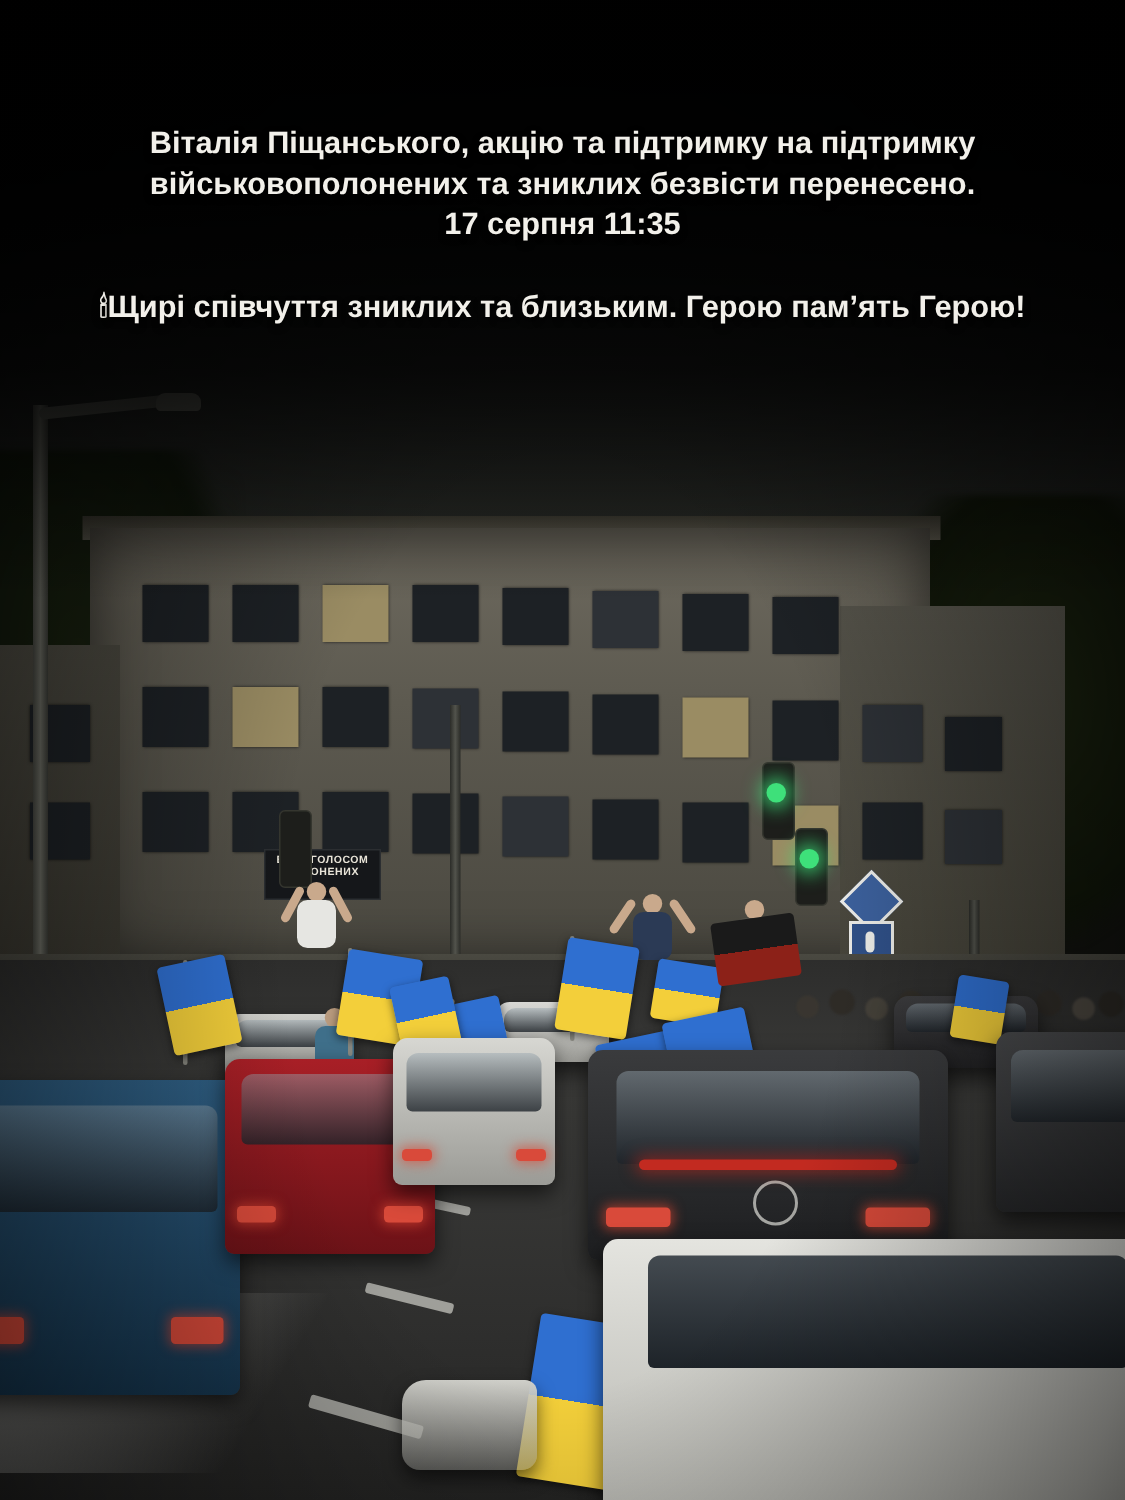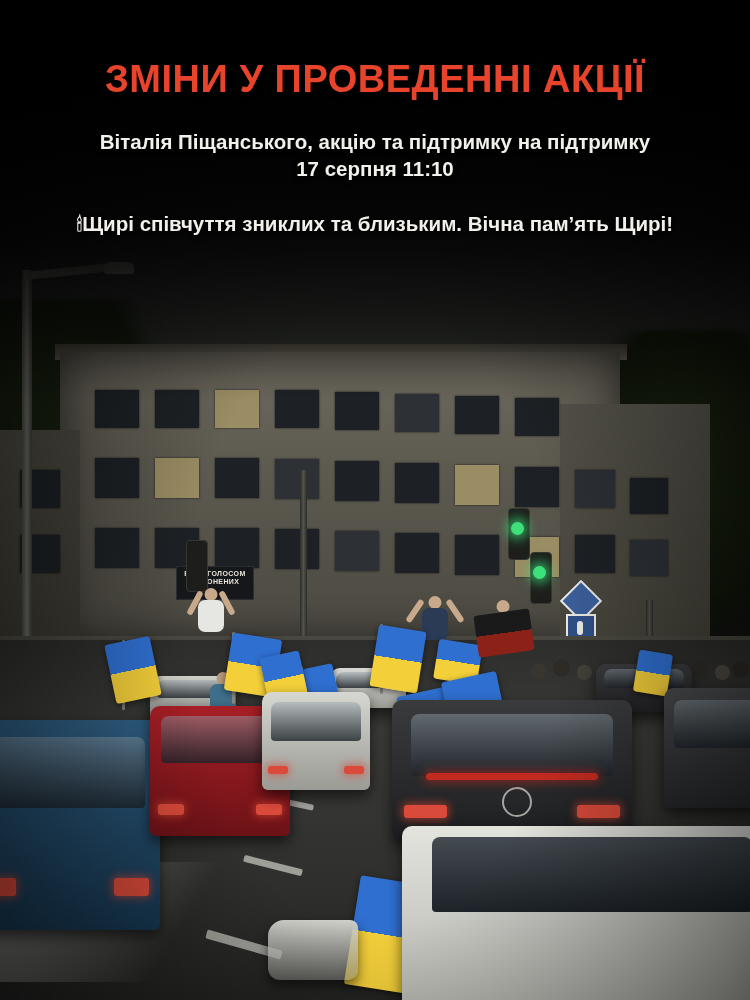--- a/index.html
+++ b/index.html
@@ -486,26 +486,26 @@
     <div class="car" style="left:402px; top:826px; width:380px; height:180px; background:linear-gradient(180deg,#e4e4df,#b6b6b0);">
       <div class="glass" style="top:6%; height:42%; background:linear-gradient(180deg, rgba(40,48,56,.85), rgba(20,26,32,.95));"></div>
     </div>
     <div style="position:absolute; left:268px; top:920px; width:90px; height:60px; background:linear-gradient(180deg,#cfcfc9,#86868189); border-radius:16px 8px 10px 12px; box-shadow:0 6px 12px rgba(0,0,0,.55);"></div>
 
     <div class="vignette"></div>
     <div class="top-shade"></div>
   </div>
 
   <div class="text-block">
-    <div class="headline2">ЗМІНИ У ПРОВЕДЕННІ АКЦІЇ</div>
 
     <div class="body-text">
       <span class="ln">Віталія Піщанського, акцію та підтримку на підтримку</span>
-      <span class="ln">17 серпня 11:10</span>
+      <span class="ln">військовополонених та зниклих безвісти перенесено.</span>
+      <span class="ln">17 серпня 11:35</span>
     </div>
 
     <div class="condolence">
       <span class="ln"><span class="candle">🕯</span><span>Щирі співчуття зниклих та близьким.</span></span>
-      <span class="ln">Вічна пам’ять Щирі!</span>
+      <span class="ln">Герою пам’ять Герою!</span>
     </div>
   </div>
 
 </div>
 
 </body></html>

